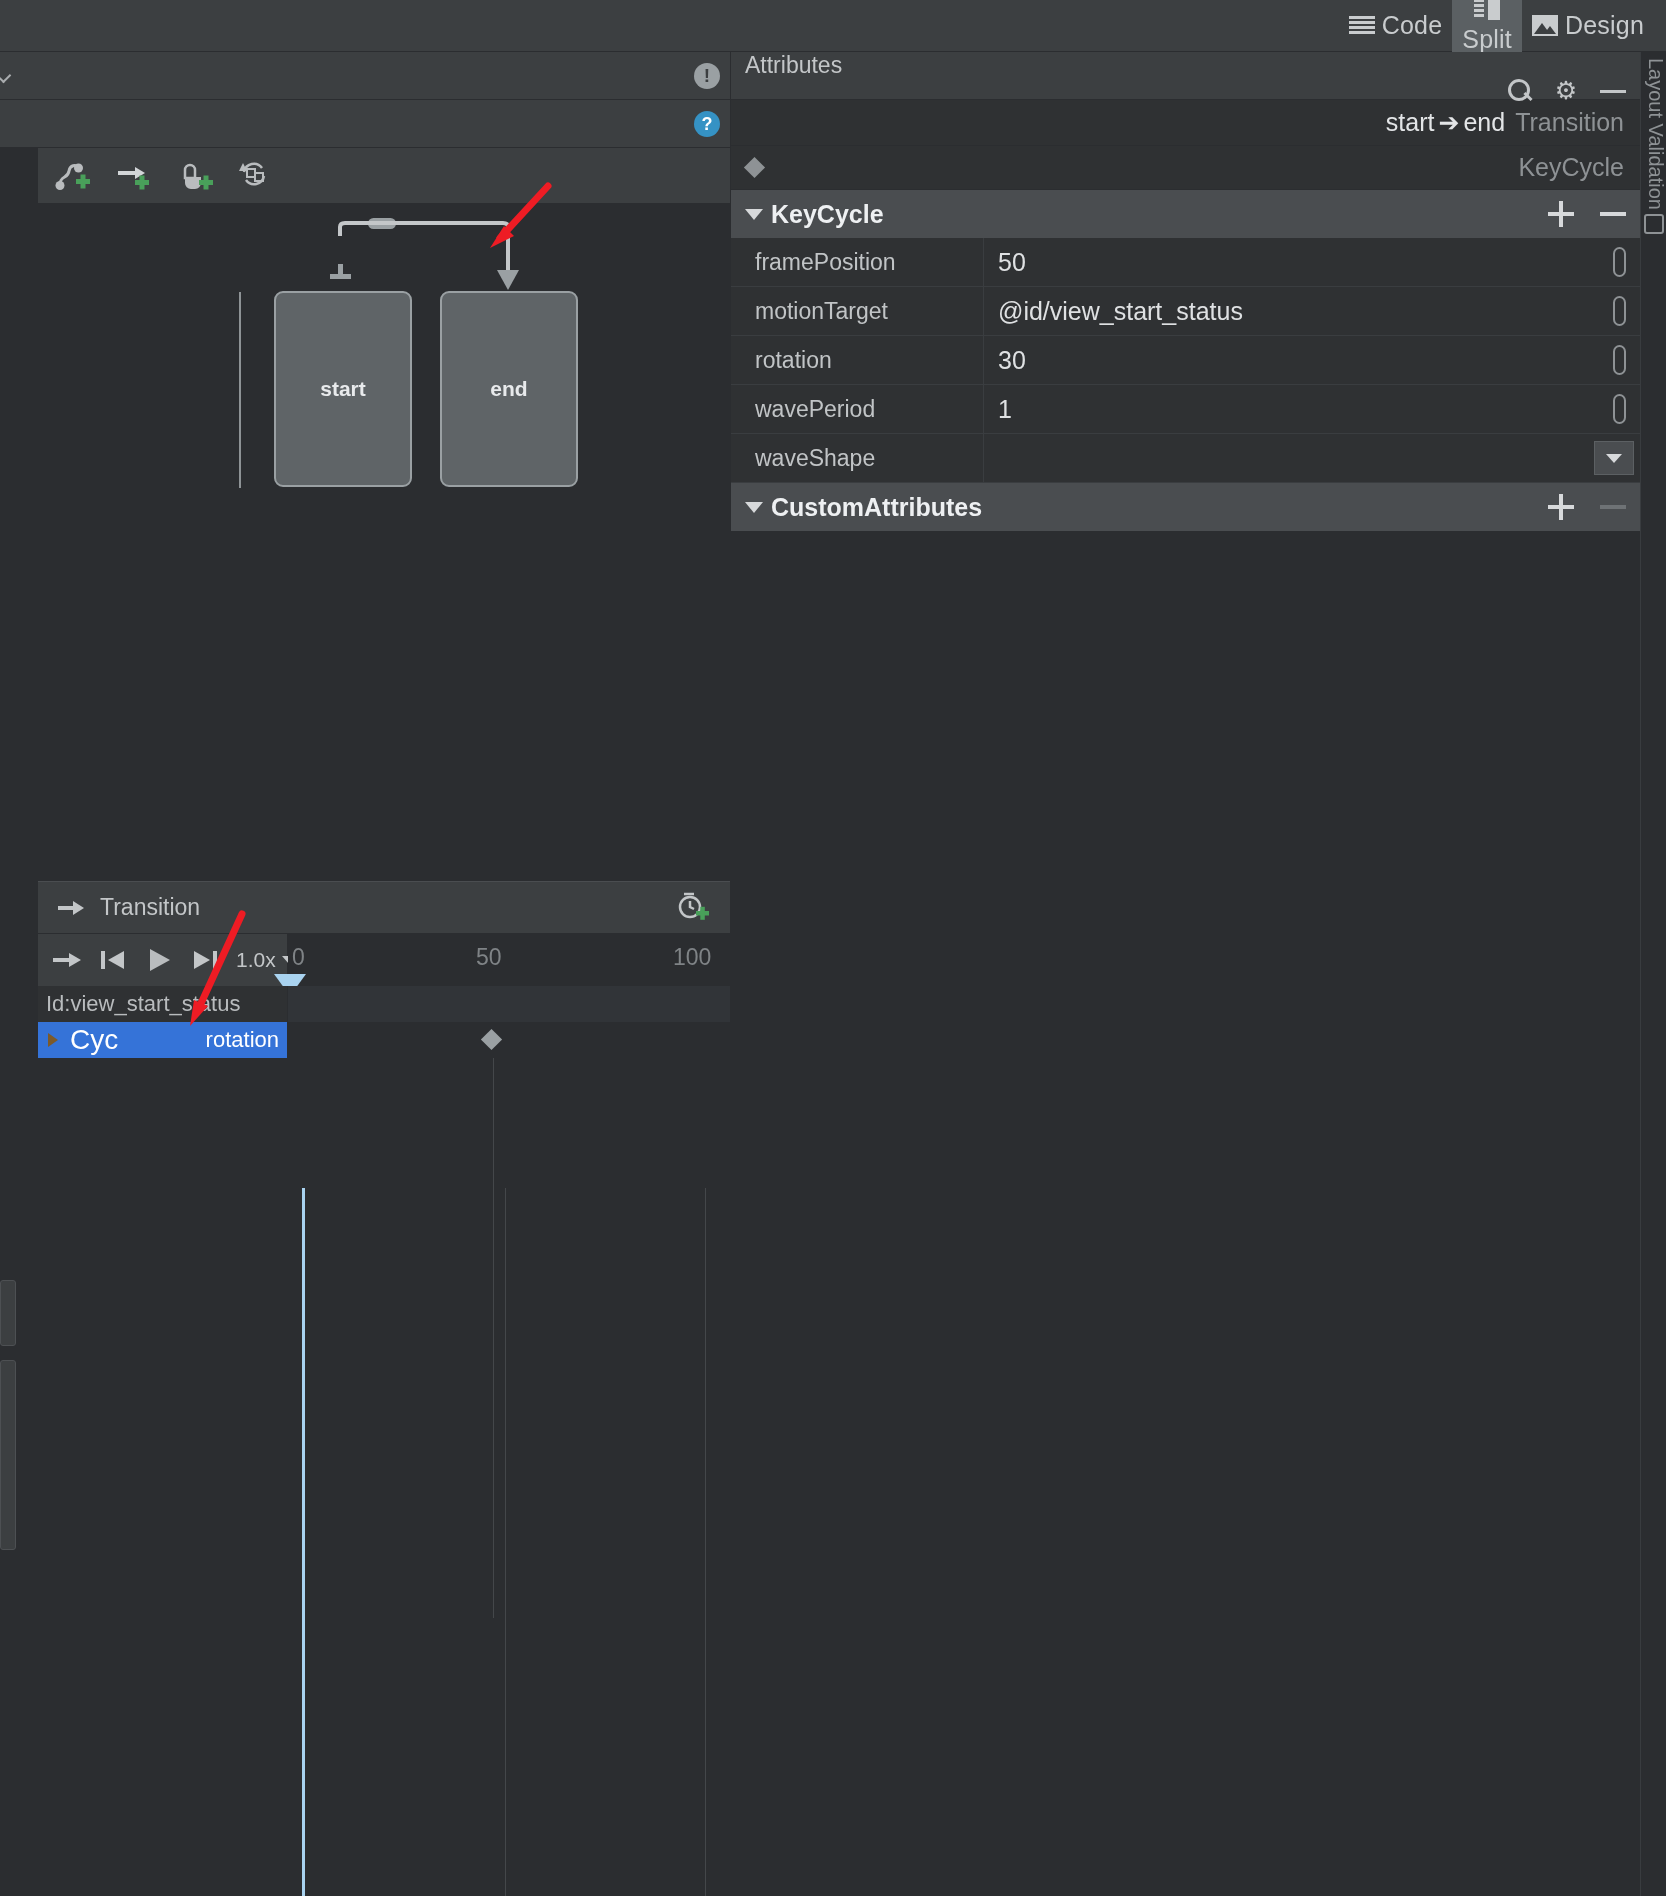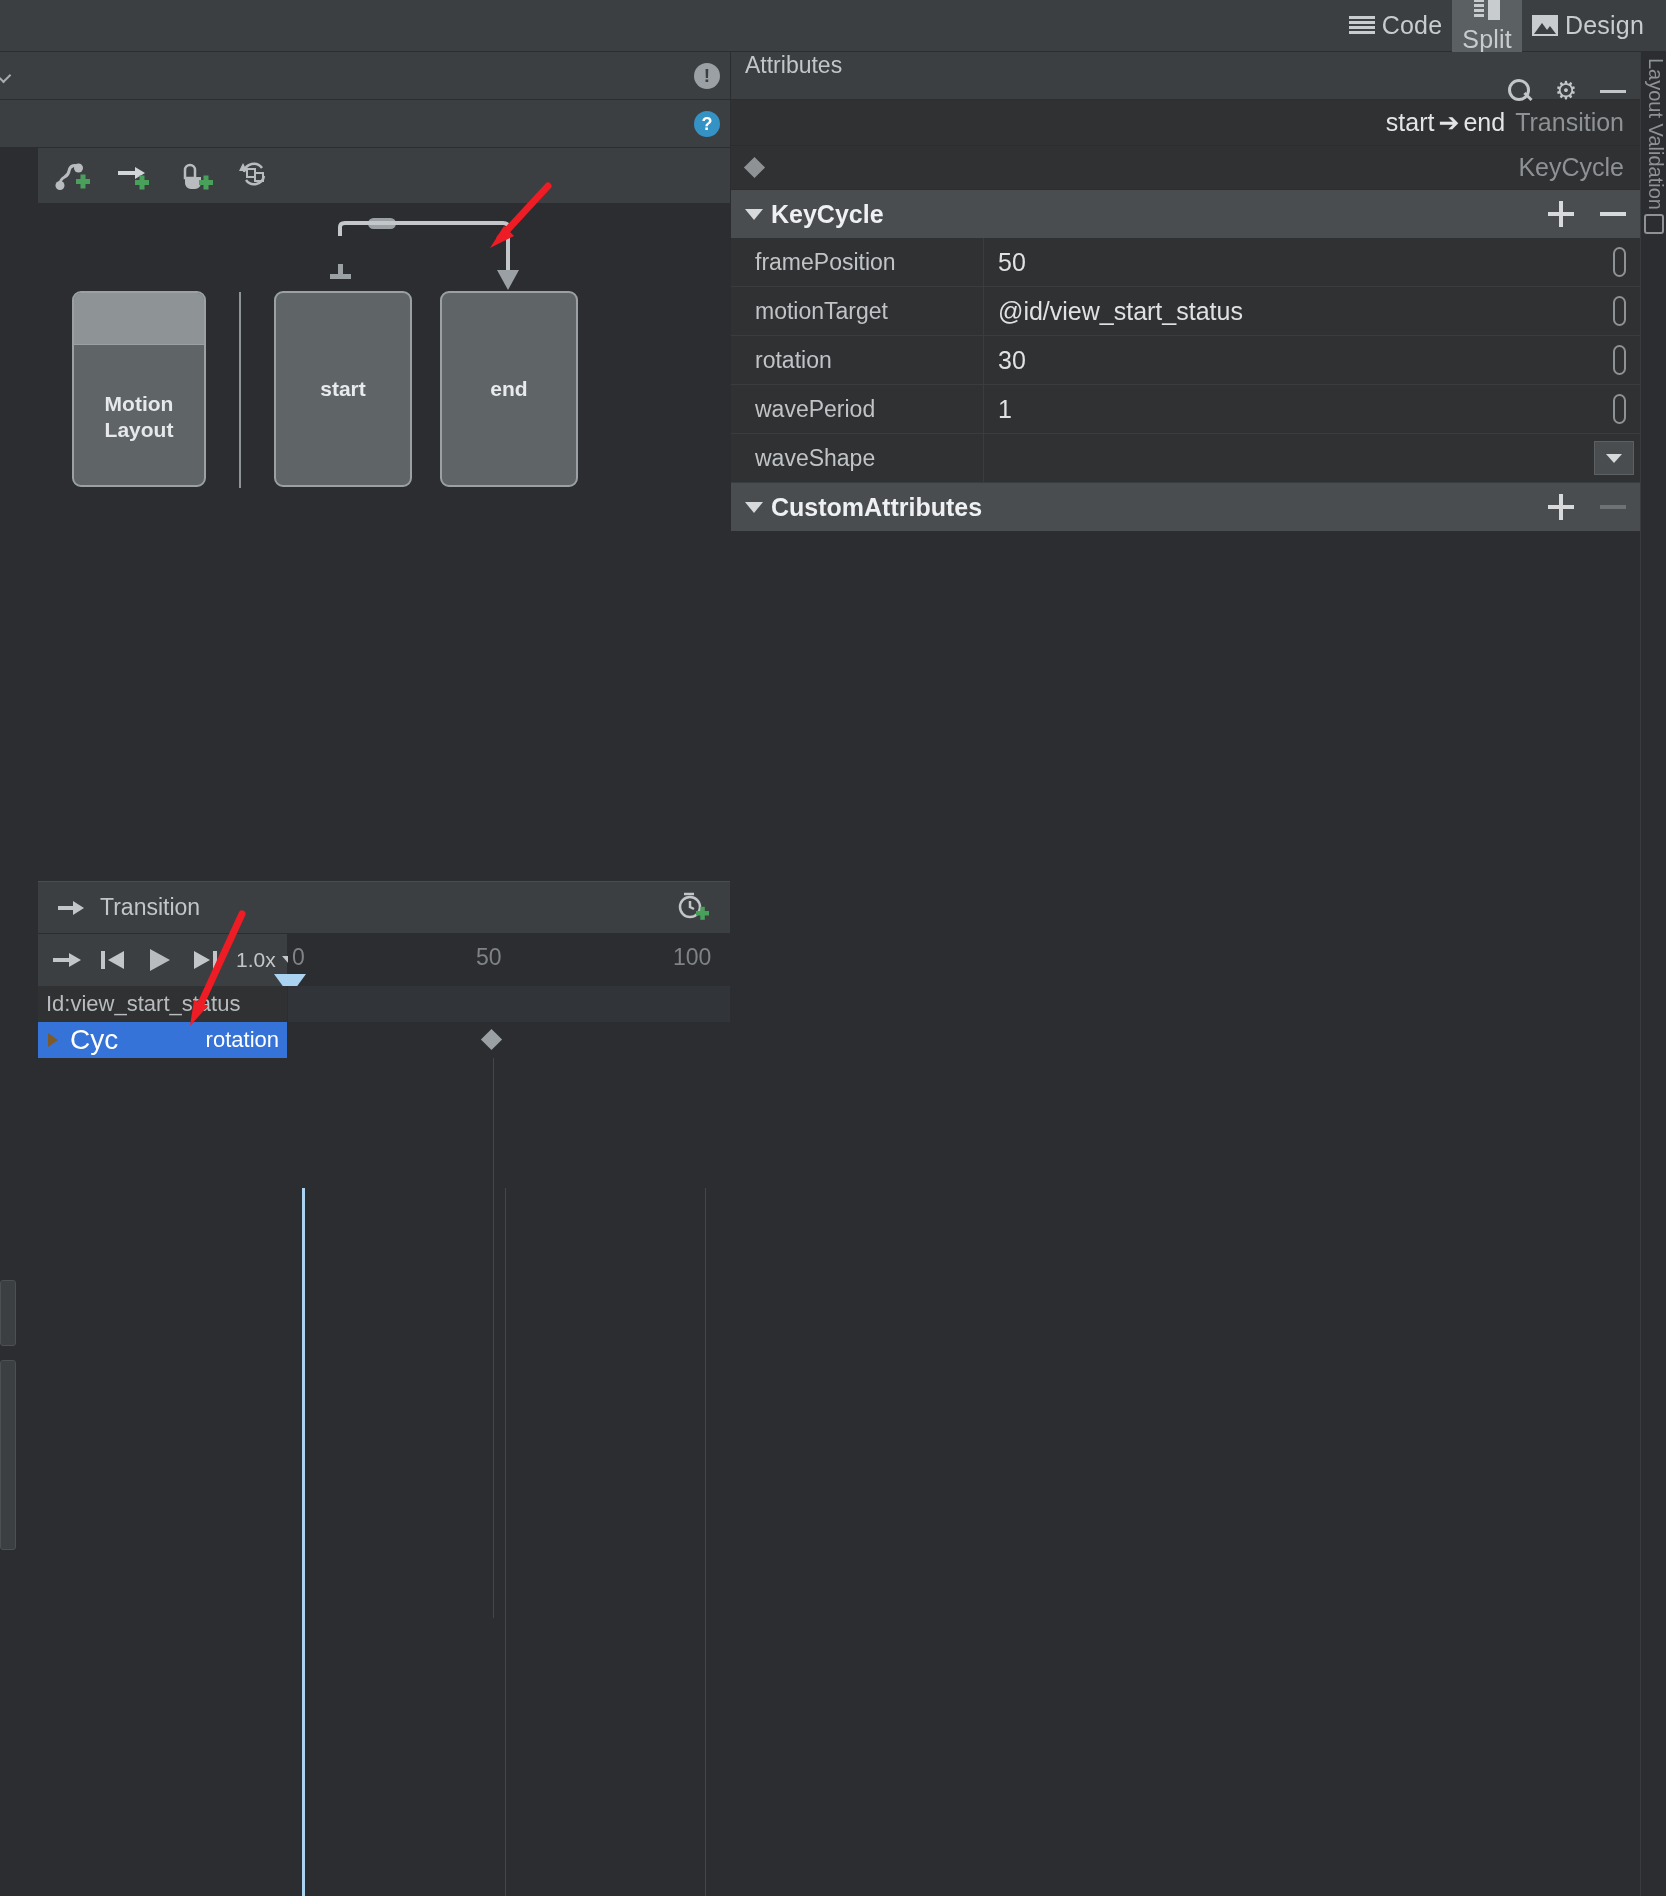--- a/index.html
+++ b/index.html
@@ -373,27 +373,20 @@
             <rect x="17" y="14" width="8" height="8" fill="none" stroke="#b9bcbe" stroke-width="2"></rect>
           </svg>
         </div>
       </div>
     </div>
 
     <div style="position:relative;">
 
       <div class="canvas">
 
-        <div class="ml-card">
-          <div class="bar"></div>
-          <div class="txt">
-            <div>Motion</div>
-            <div>Layout</div>
-          </div>
-        </div>
 
         <div class="vsep"></div>
 
         <svg class="trans-arrow">
           <rect x="40" y="0" width="28" height="11" rx="5.5" fill="#9aa0a3"></rect>
           <path d="M12 18 L12 9 Q12 5 17 5 L175 5 Q180 5 180 9 L180 55" stroke="#c4c7c9" stroke-width="4" fill="none"></path>
           <rect x="2" y="56" width="21" height="5" fill="#9aa0a3"></rect>
           <rect x="10" y="46" width="5" height="12" fill="#9aa0a3"></rect>
           <path d="M169 52 L191 52 L180 72 Z" fill="#9aa0a3"></path>
         </svg>

